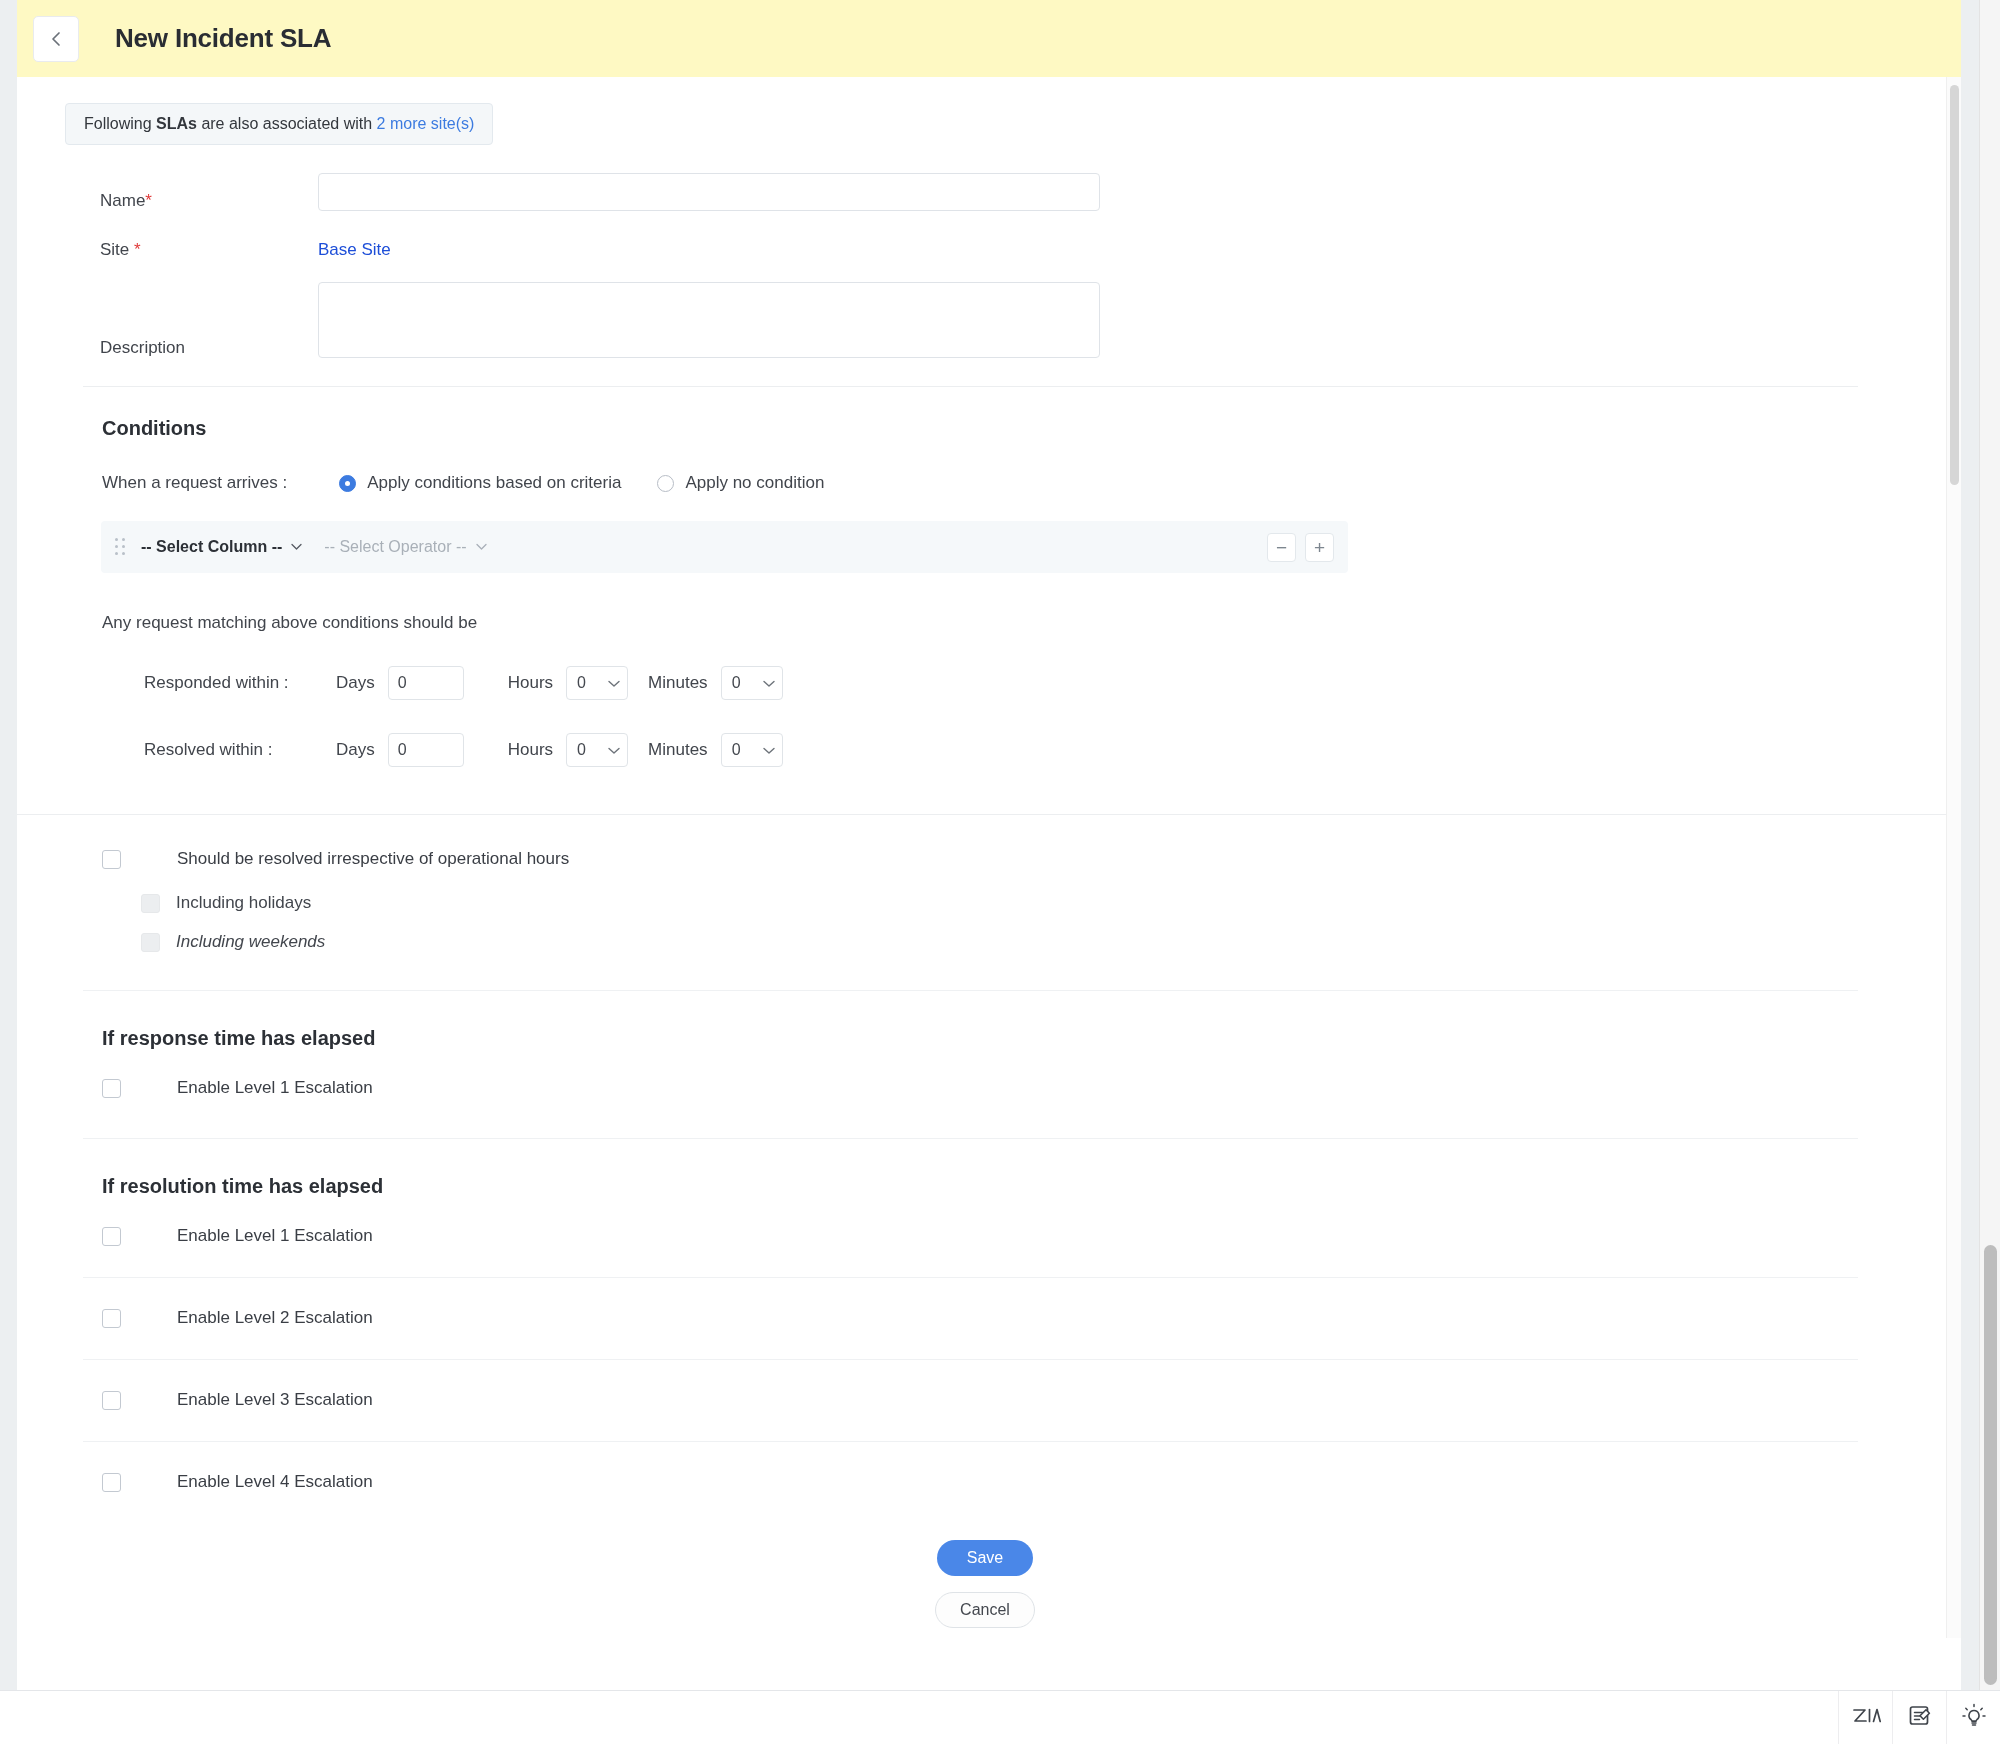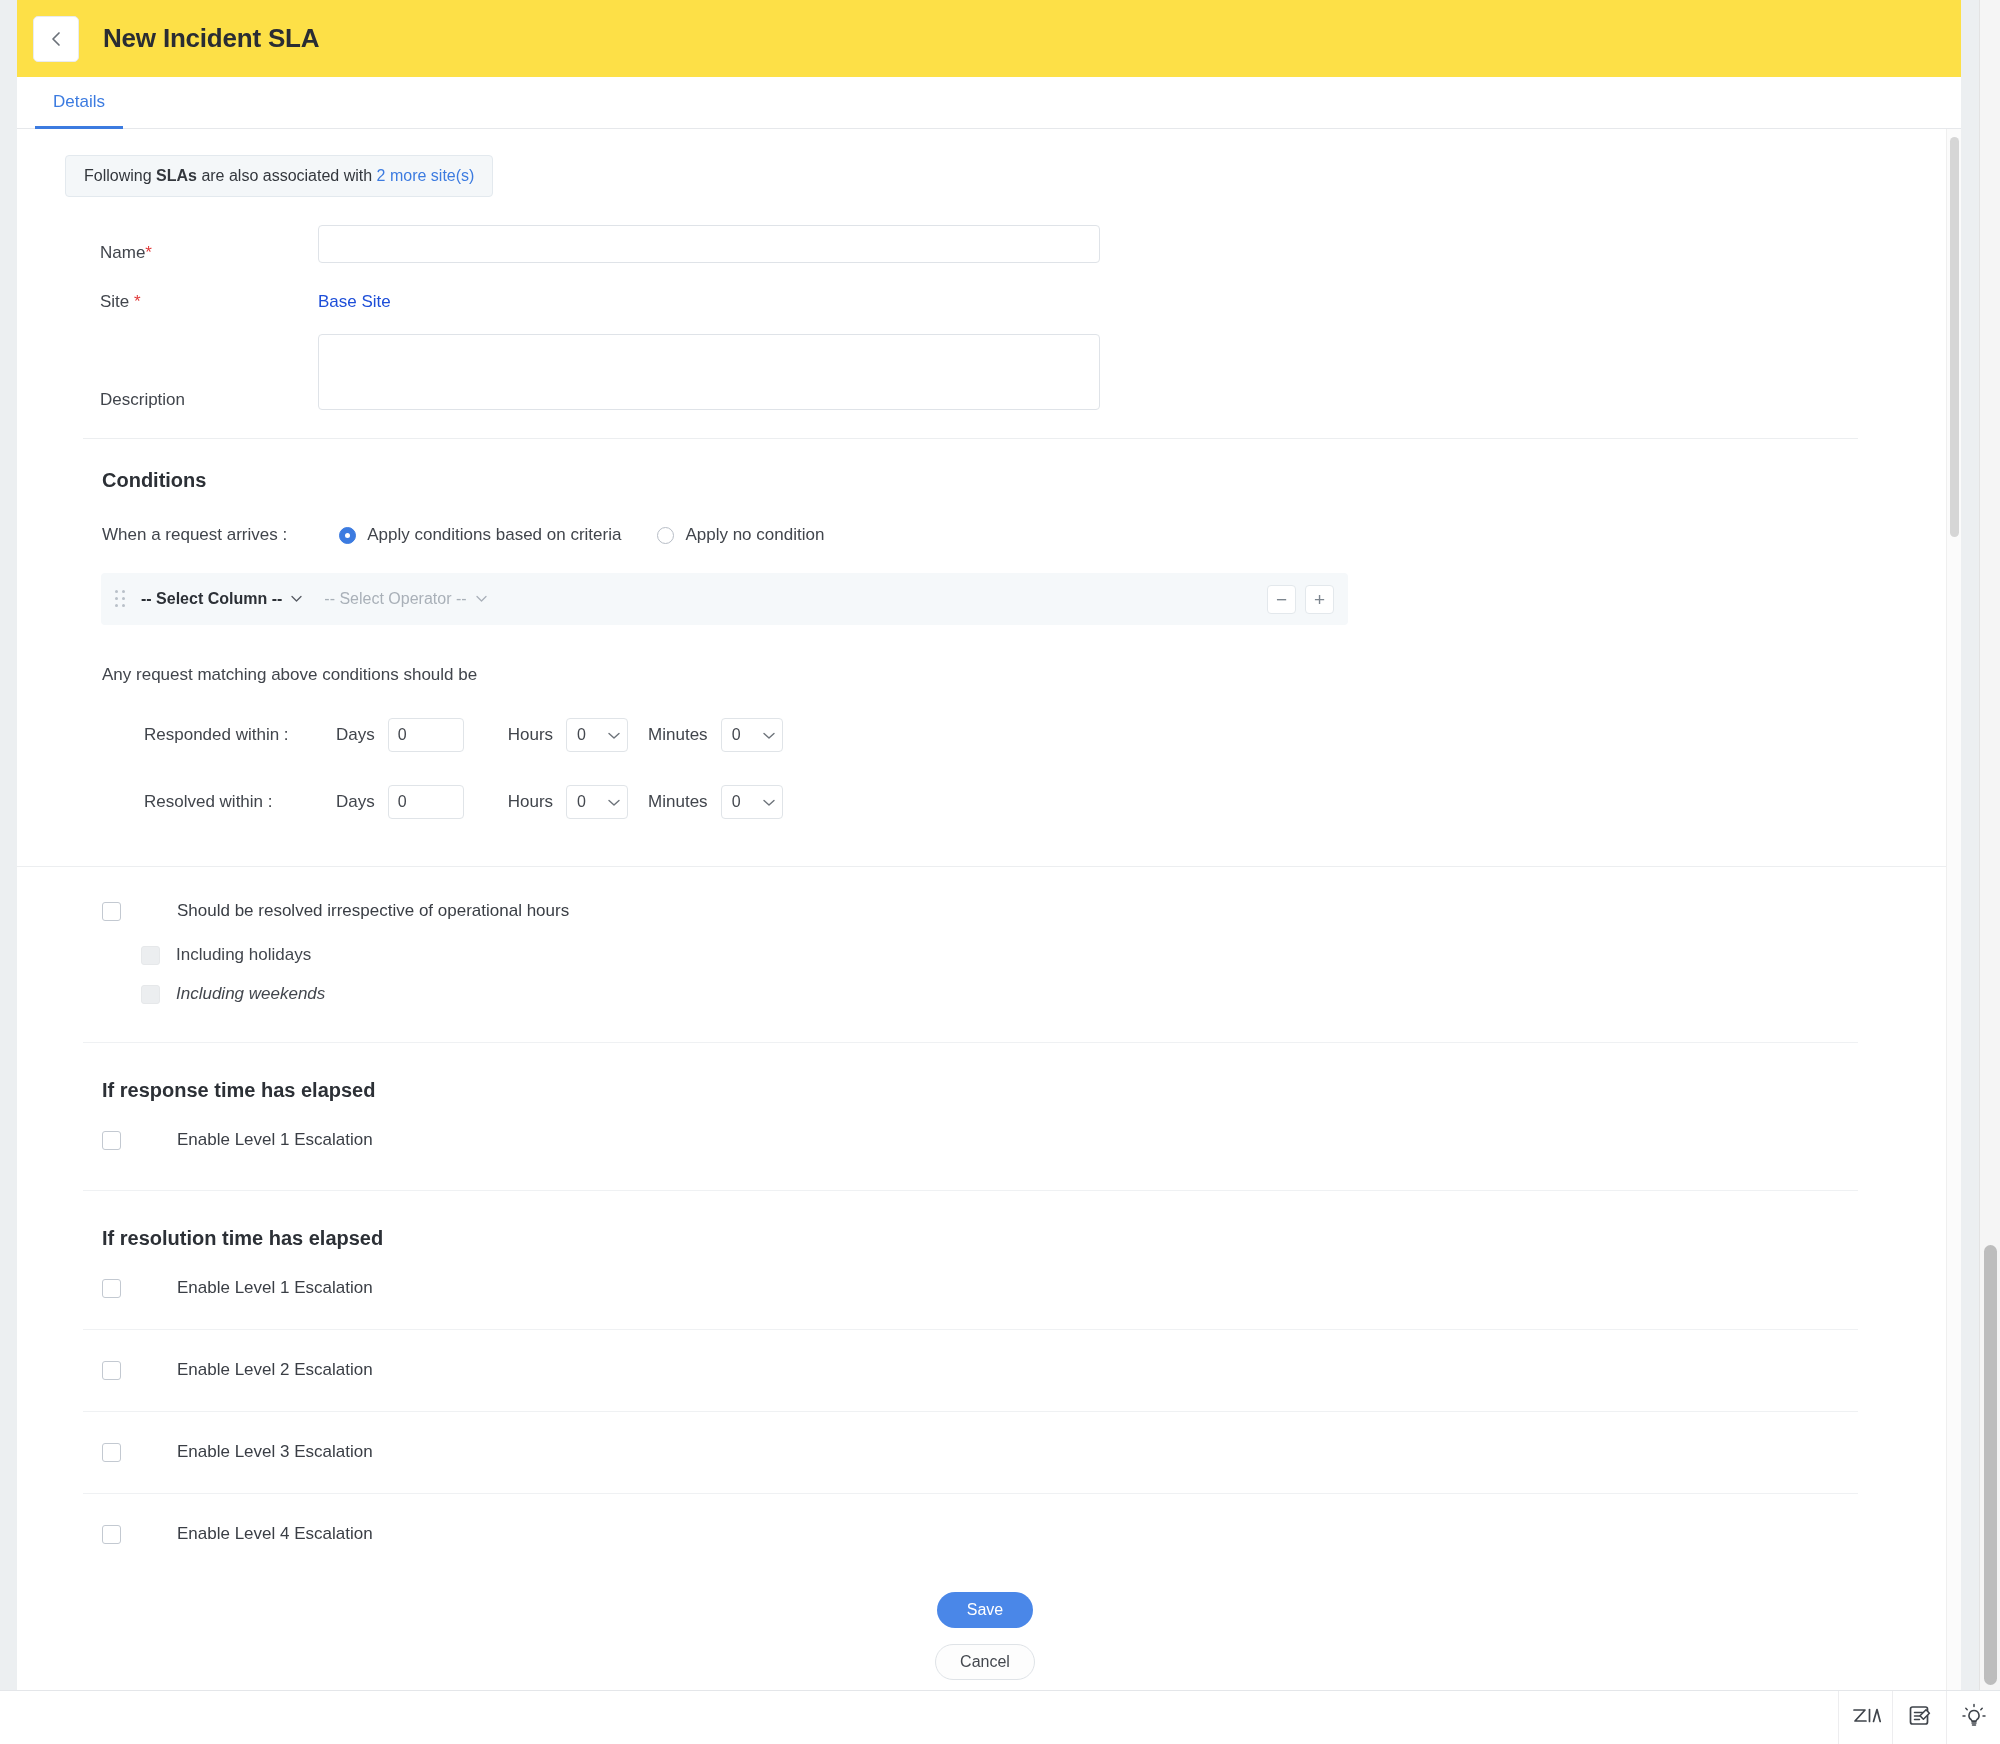--- a/index.html
+++ b/index.html
@@ -41,24 +41,25 @@
     top: 0; left: 17px;
     width: 1944px; height: 1690px;
     background: #ffffff;
     overflow: hidden;
   }
 
   
   .header {
     position: relative;
     height: 77px;
-    background: #fde047;
+    background: #fef9c3;
     display: flex;
     align-items: center;
     padding-left: 16px;
+    gap: 12px;
   }
   .back-btn {
     width: 46px; height: 46px;
     background: #ffffff;
     border: 1px solid #e9ebee;
     border-radius: 5px;
     display: flex;
     align-items: center;
     justify-content: center;
     cursor: pointer;
@@ -455,23 +456,20 @@
       <div class="back-btn">
         <span>
           <svg width="22" height="22" viewBox="0 0 22 22" fill="none">
             <path d="M14 5L8 11l6 6" stroke="#6b7179" stroke-width="1.7" stroke-linecap="round" stroke-linejoin="round"></path>
           </svg>
         </span>
       </div>
       <div class="page-title">New Incident SLA</div>
     </div>
 
-    <div class="tabstrip">
-      <div class="tab active">Details</div>
-    </div>
 
     <div class="body-scroll">
 
       <div class="inner-scroll-track">
         <div class="inner-scroll-thumb"></div>
       </div>
 
       <div class="content">
 
         

